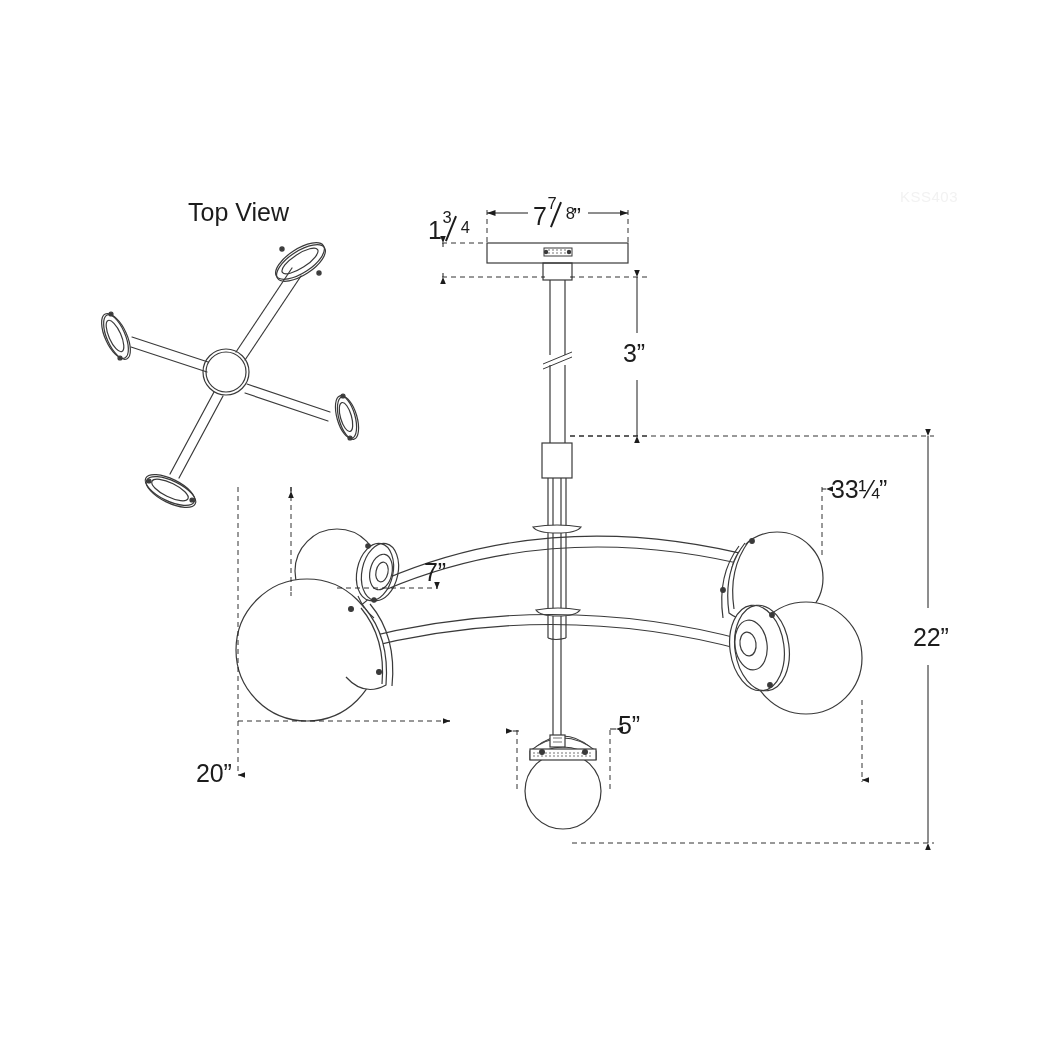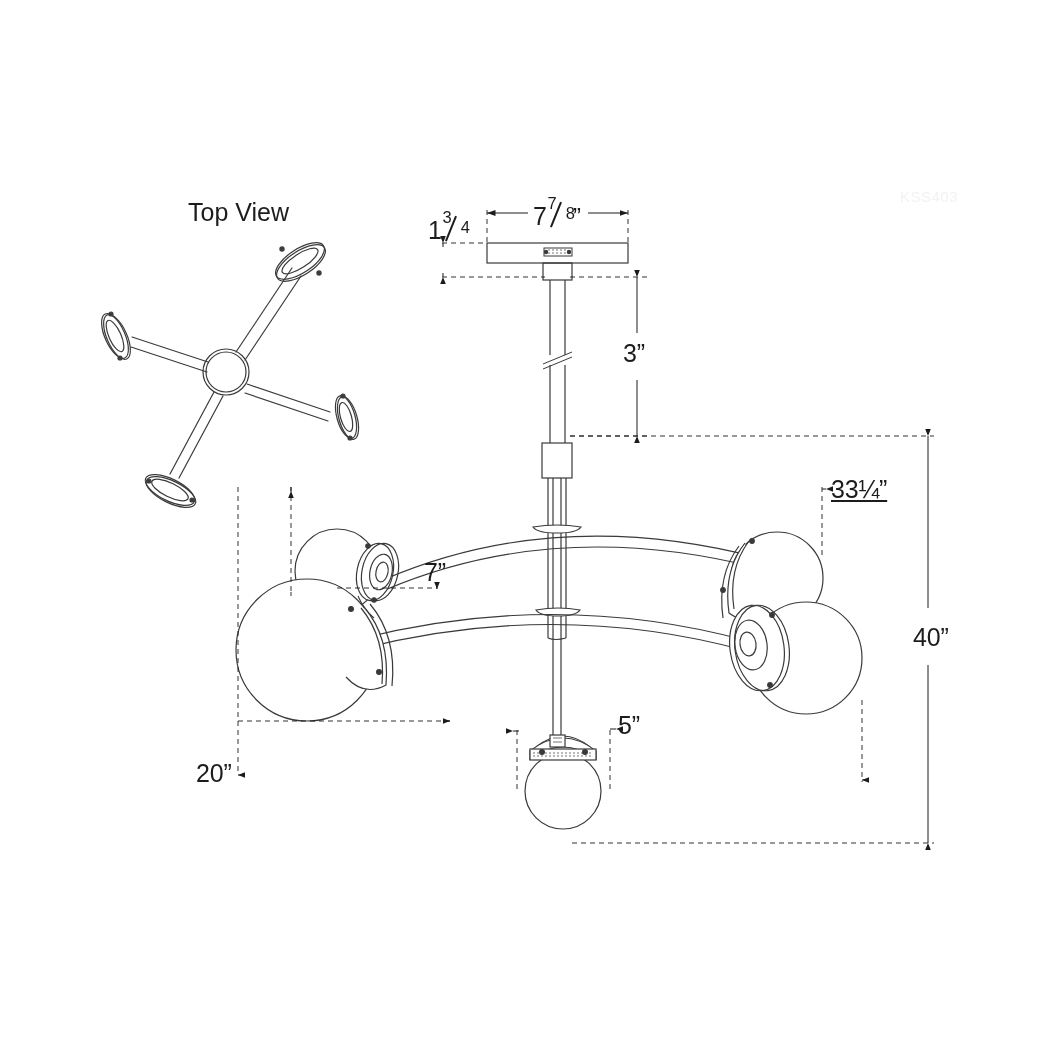--- a/index.html
+++ b/index.html
@@ -294,23 +294,23 @@
   <div class="lbl dim-lbl" style="left:533px; top:200px;">
     <span>7</span><span class="frac"><span class="num">7</span><span class="bar"></span><span class="den">8</span></span><span class="quote">”</span>
   </div>
 
   <div class="lbl dim-lbl" style="left:428px; top:214px;">
     <span>1</span><span class="frac"><span class="num">3</span><span class="bar"></span><span class="den">4</span></span>
   </div>
 
   <div class="lbl dim-lbl" style="left:623px; top:341px;">3”</div>
 
-  <div class="lbl dim-lbl" style="left:831px; top:477px;text-decoration:underline;">33¼”</div>
-
-  <div class="lbl dim-lbl" style="left:913px; top:625px;">40”</div>
+  <div class="lbl dim-lbl" style="left:831px; top:477px;">33¼”</div>
+
+  <div class="lbl dim-lbl" style="left:913px; top:625px;">22”</div>
 
   <div class="lbl dim-lbl" style="left:196px; top:761px;">20”</div>
 
   <div class="lbl dim-lbl" style="left:618px; top:713px;">5”</div>
 
   <div class="lbl dim-lbl" style="left:424px; top:560px;">7”</div>
 
 </div>
 
 </body></html>

